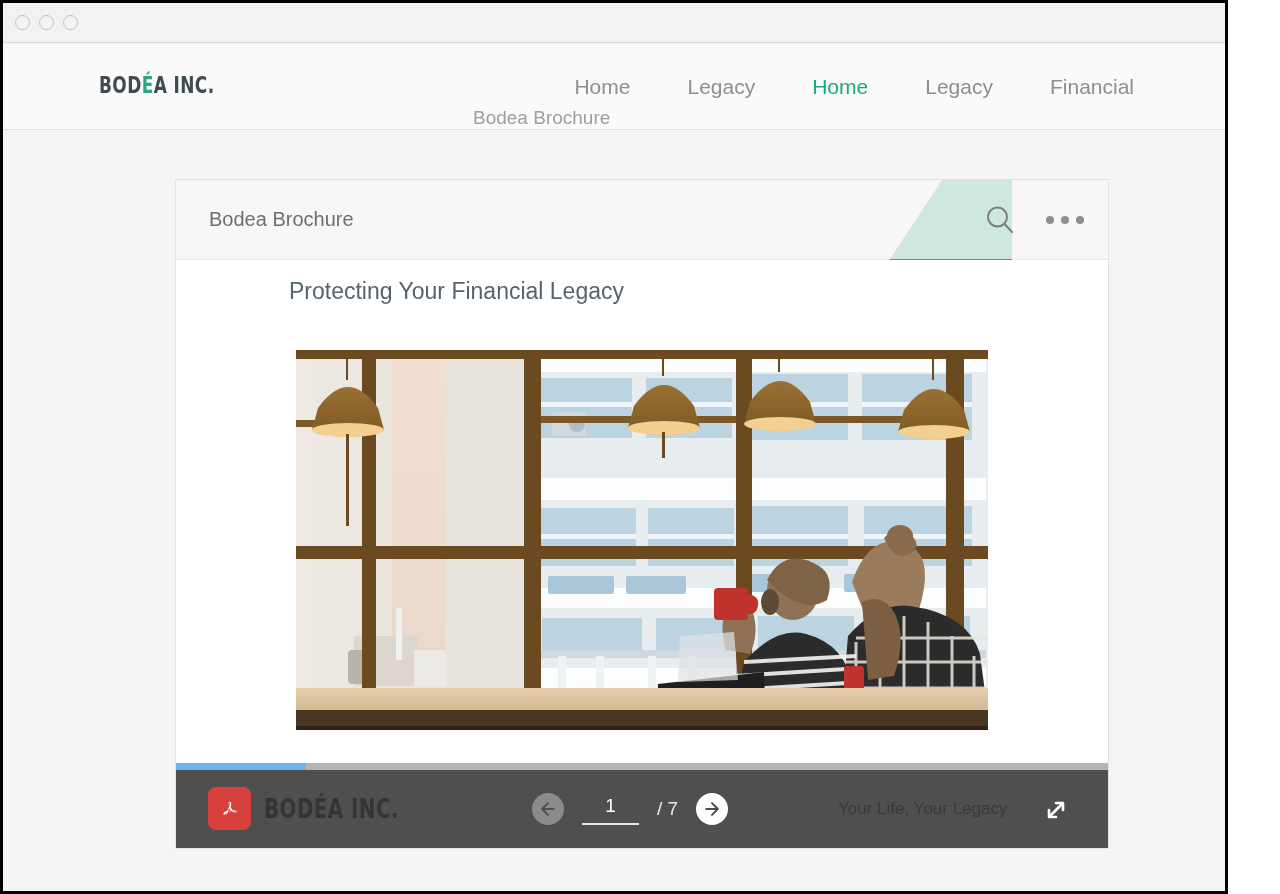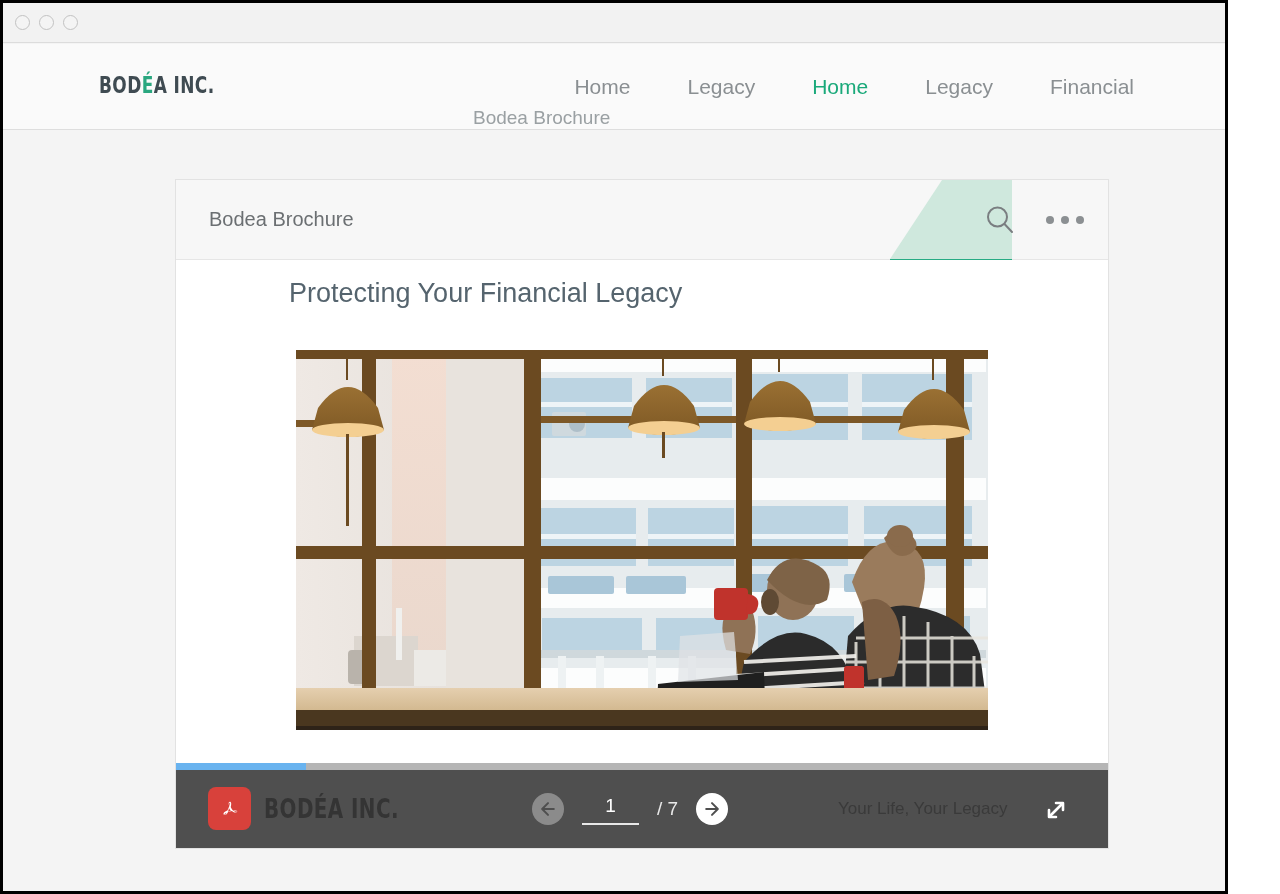--- a/index.html
+++ b/index.html
@@ -85,21 +85,21 @@
   
   .ribbon{position:absolute;left:656px;top:0;width:180px;height:135px;pointer-events:none;}
   .ribbon svg{display:block;}
 
   
   .doc{
     position:relative;height:512px;background:#ffffff;overflow:hidden;
   }
   .doc-title{
     position:absolute;left:113px;top:18px;
-    font-size:27px;color:#55646e;font-weight:400;white-space:nowrap;
+    font-size:23px;color:#55646e;font-weight:400;white-space:nowrap;
   }
   .photo{
     position:absolute;left:120px;top:90px;width:692px;height:380px;
     overflow:hidden;background:#cfd3d2;
   }
   .photo svg{display:block;width:692px;height:380px;}
 
   
   .progress{
     position:absolute;left:0;bottom:78px;width:100%;height:7px;background:#b5b5b5;

